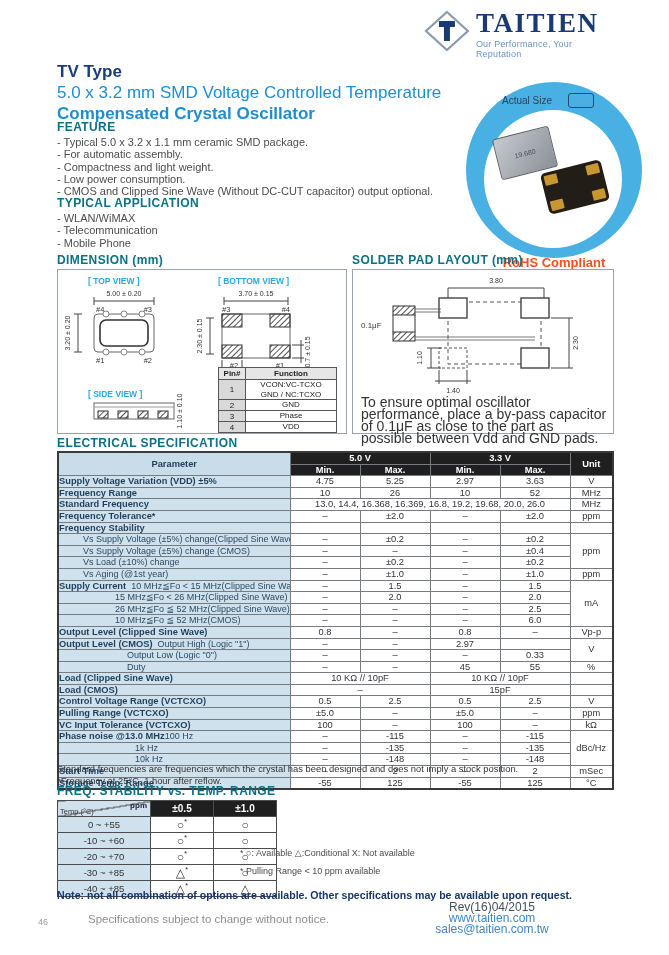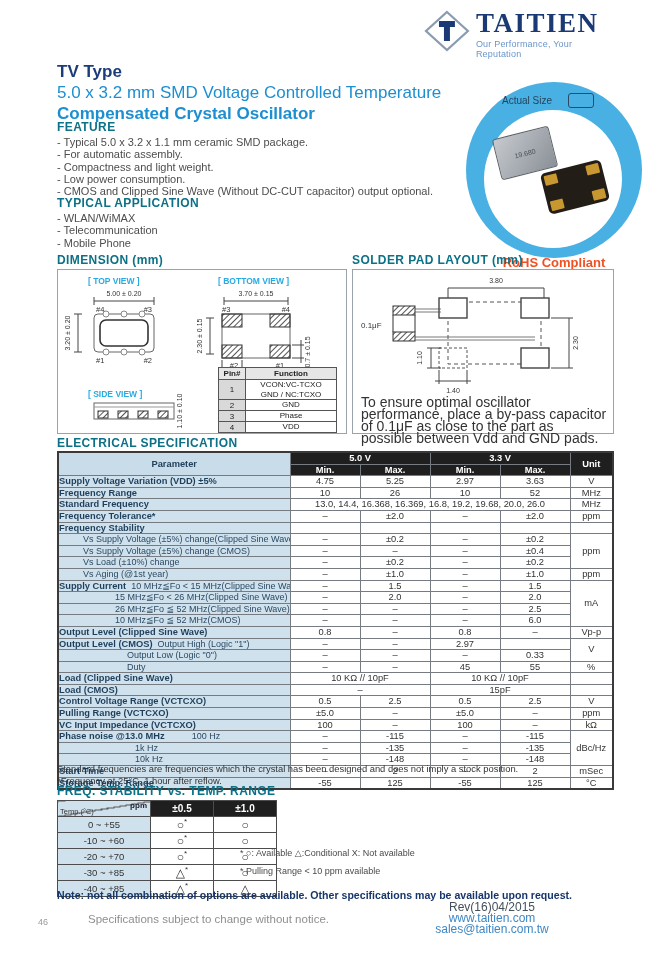--- a/index.html
+++ b/index.html
@@ -488,29 +488,29 @@
         </tr>
     <tr>
           <td class="p">Pulling Range (VCTCXO)</td>
           <td class="v">±5.0</td>
           <td class="v">–</td>
           <td class="v">±5.0</td>
           <td class="v">–</td>
           <td class="u">ppm</td>
         </tr>
     <tr>
-          <td class="p">VC Input Impedance (VCTCXO)</td>
+          <td class="p">VC Input Tolerance (VCTCXO)</td>
           <td class="v">100</td>
           <td class="v">–</td>
           <td class="v">100</td>
           <td class="v">–</td>
           <td class="u">kΩ</td>
         </tr>
     <tr>
-          <td class="p"><span class="pb">Phase noise @13.0 MHz</span><span class="pc" style="margin-left:27px">100 Hz</span></td>
+          <td class="p"><span class="pb">Phase noise @13.0 MHz</span><span class="pc" style="margin-left:0">100 Hz</span></td>
           <td class="v">–</td>
           <td class="v">-115</td>
           <td class="v">–</td>
           <td class="v">-115</td>
           <td class="u" rowspan="3">dBc/Hz</td>
         </tr>
     <tr>
           <td class="ps pl4">1k Hz</td>
           <td class="v">–</td>
           <td class="v">-135</td>

